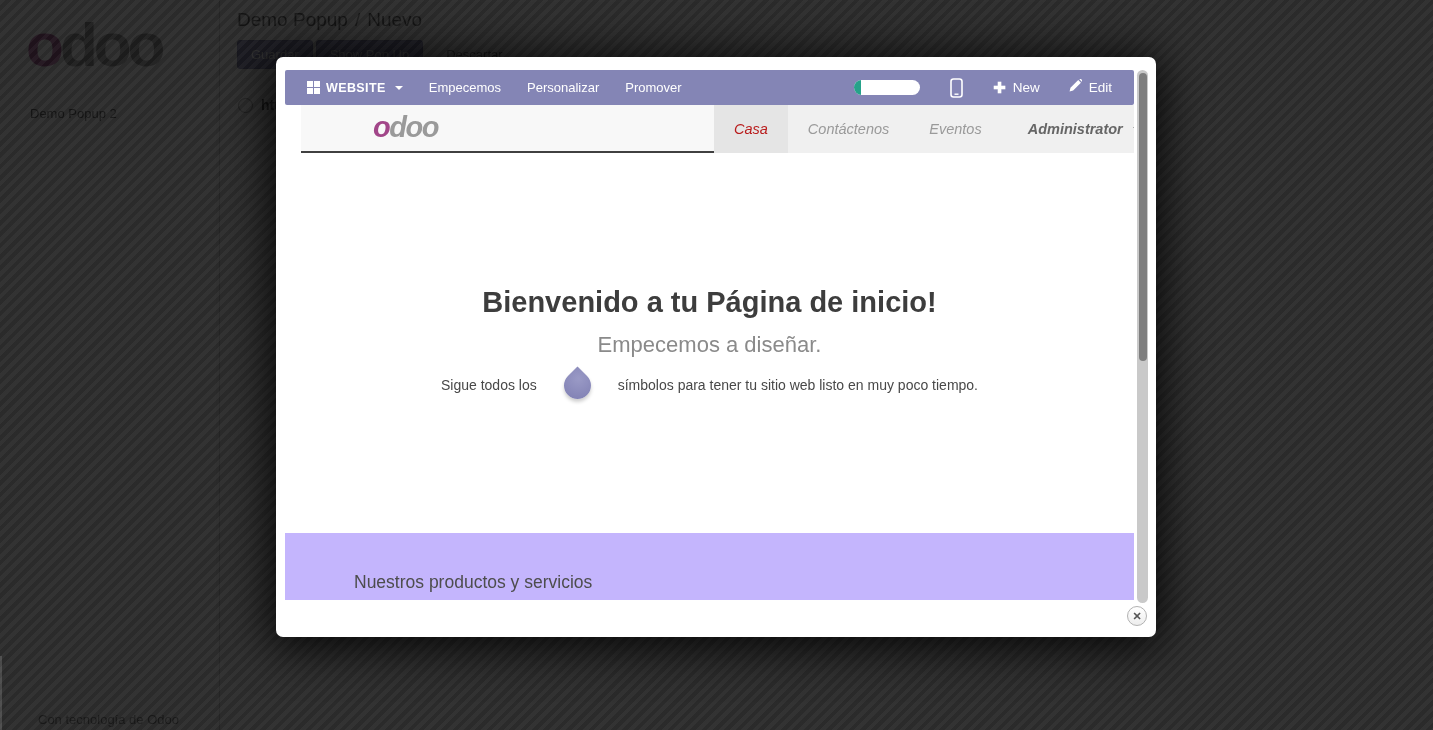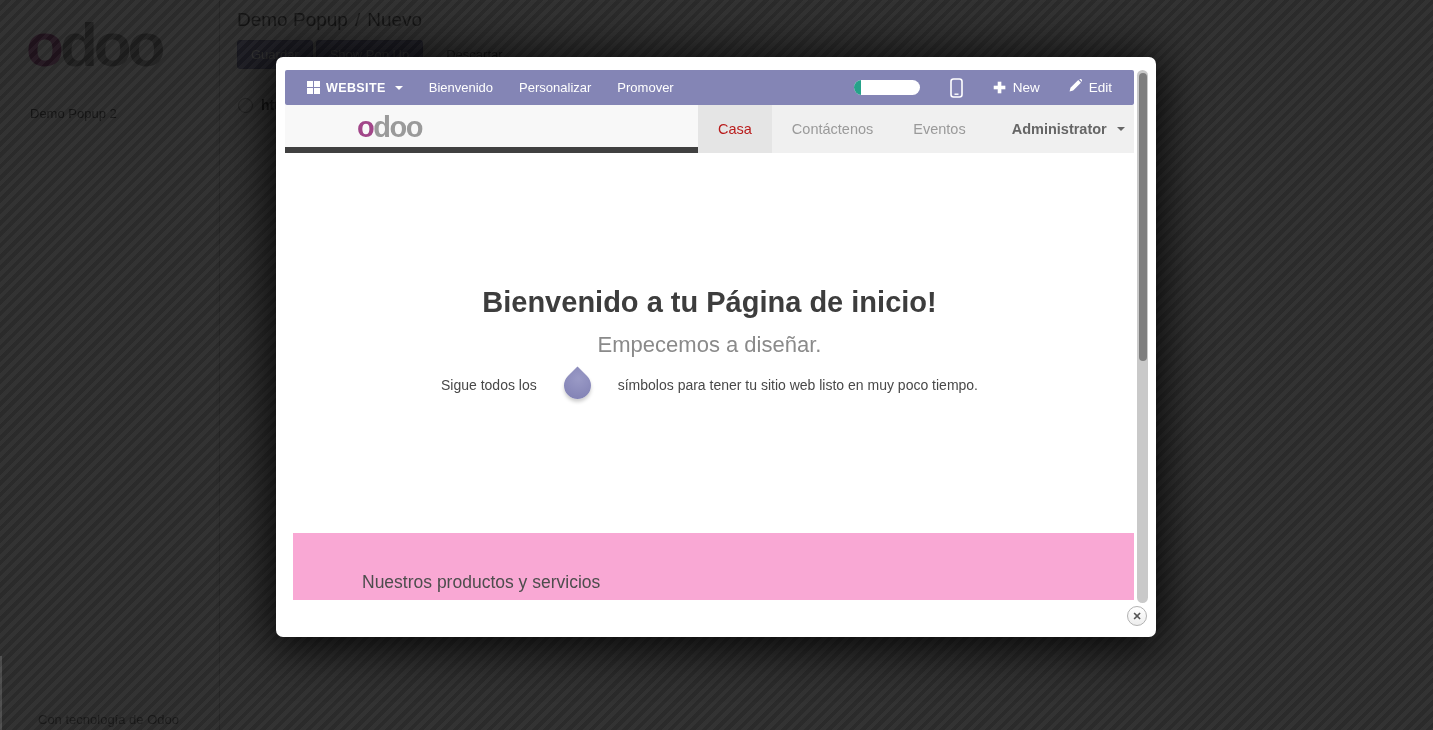--- a/index.html
+++ b/index.html
@@ -62,22 +62,22 @@
 
   
   .scroll-track { position:absolute; left:861px; top:13px; width:11px; height:533px;
                   background:#c9c9c9; border-radius:6px; }
   .scroll-thumb { position:absolute; left:1.5px; top:3px; width:8px; height:288px;
                   background:#7e7e7e; border-radius:4px; cursor:grab; }
 
   
   .site-preview { position:absolute; left:9px; top:48px; width:849px; height:495px;
                   background:#fff; overflow:hidden; }
-  .site-header { position:absolute; left:0; top:0; width:100%; height:48px;
-                 background:#f8f8f8; border-bottom:6px solid #404040; }
+  .site-header { position:absolute; left:16px; top:0; width:100%; height:48px;
+                 background:#f8f8f8; border-bottom:2px solid #404040;font-style:italic; }
   .site-logo { position:absolute; left:72px; top:7px; font-size:29px; font-weight:700;
                letter-spacing:-1.5px; color:#9a9a9a; line-height:1.1; }
   .site-logo .brand-first { color:#a24689; }
   .site-nav { position:absolute; left:413px; top:0; width:436px; height:48px;
               background:#f0f0f0; display:flex; align-items:center; }
   .nav-item { height:100%; display:flex; align-items:center; padding:0 20px;
               font-size:14.5px; color:#9a9a9a; cursor:pointer; }
   .nav-item.active { background:#e5e5e5; color:#b91c1c; }
   .nav-sep { width:1px; height:22px; background:#c4c4c4; margin:0 8px; }
   .user-menu { display:flex; align-items:center; gap:7px; font-size:14.5px; font-weight:700;
@@ -94,22 +94,22 @@
   .hero-title { position:absolute; left:0; top:181px; width:100%; text-align:center;
                 font-size:29px; font-weight:600; color:#3d3d3d; }
   .hero-title .bold-part { font-weight:800; }
   .hero-sub { position:absolute; left:0; top:227px; width:100%; text-align:center;
               font-size:22px; font-weight:400; color:#8a8a8a; }
   .hero-tip { position:absolute; left:0; top:262px; width:100%; height:36px;
               display:flex; align-items:center; justify-content:center; gap:27px;
               font-size:14px; color:#484848; }
 
   
-  .products-section { position:absolute; left:8px; top:428px; width:100%; height:67px;
-                      background:#f9a8d4; }
+  .products-section { position:absolute; left:0; top:428px; width:100%; height:67px;
+                      background:#c4b5fd; }
   .products-title { padding:39px 0 0 69px; font-size:17.5px; font-weight:400; color:#4d4d4d; }
 
   
   .close-btn { position:absolute; left:851px; top:549px; width:20px; height:20px;
                border:1px solid #b2b2b2; border-radius:50%;
                background:linear-gradient(#fff,#ededed);
                display:flex; align-items:center; justify-content:center;
                font-size:11px; font-weight:700; color:#555; cursor:pointer; }
 </style>
 </head>
@@ -145,21 +145,21 @@
     <div class="wb-menu-main">
       <span class="grid-icon">
         <span></span>
           <span></span>
           <span></span>
           <span></span>
       </span>
       <span>WEBSITE</span>
       <span class="caret-down"></span>
     </div>
-    <div class="wb-item">Bienvenido</div>
+    <div class="wb-item">Empecemos</div>
     <div class="wb-item">Personalizar</div>
     <div class="wb-item">Promover</div>
 
     <div class="wb-right">
       <div class="progress-pill">
         <div class="progress-fill"></div>
       </div>
       <span class="mobile-icon">
         <svg width="13" height="20" viewBox="0 0 13 20">
           <rect x="1" y="1" width="11" height="18" rx="2.5" fill="none" stroke="#fff" stroke-width="1.6"></rect>

